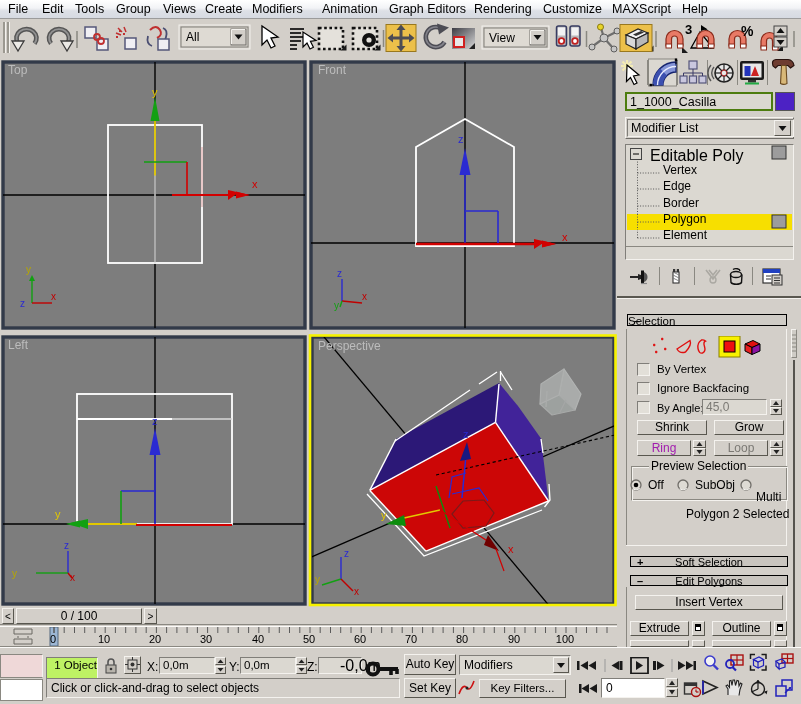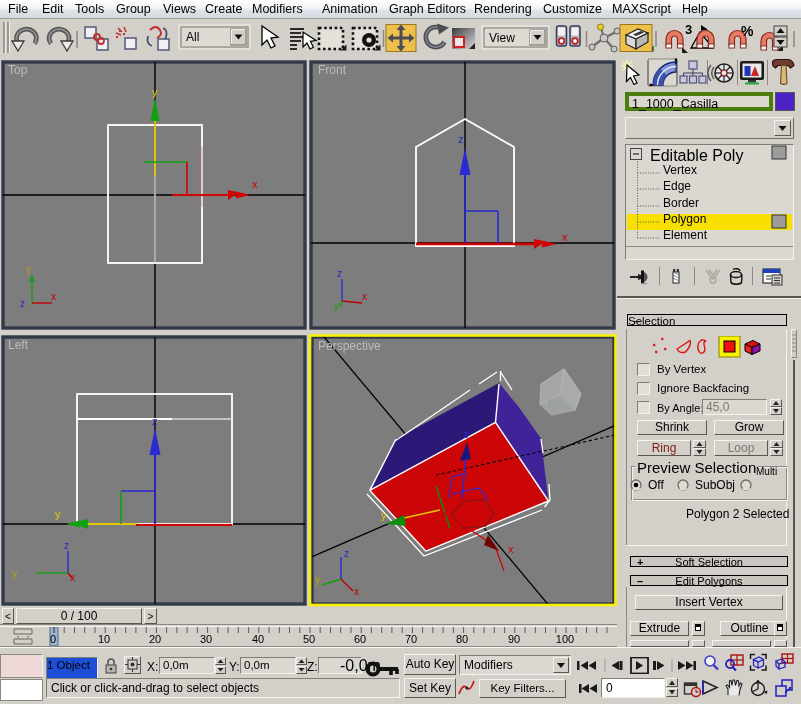--- a/index.html
+++ b/index.html
@@ -466,21 +466,21 @@
         <span class="abs" style="left:499px;top:6px;width:30px;text-align:center;font-size:11px;color:#000;">90</span>
         <span class="abs" style="left:550px;top:6px;width:30px;text-align:center;font-size:11px;color:#000;">100</span>
       </div>
 </div>
 
 <div class="abs" id="statusbar" style="left:0;top:647px;width:801px;height:57px;background:#d3cfc9;border-top:1px solid #fbfaf8;">
 
   <div class="abs" style="left:0;top:6px;width:43px;height:24px;background:#efd8d8;border:1px solid #8a8881;border-right-color:#f4f2ee;"></div>
   <div class="abs" style="left:0;top:31px;width:43px;height:22px;background:#ffffff;border:1px solid #8a8881;"></div>
 
-  <div class="abs sunken" style="left:46px;top:9px;width:52px;height:34px;font-size:11.5px;line-height:15px;text-align:left;background:#1d4ed8;">1 Object</div>
+  <div class="abs sunken" style="left:46px;top:9px;width:52px;height:34px;font-size:11.5px;line-height:15px;text-align:right;background:#bef264;">1 Object</div>
 
   <svg class="abs" style="left:103px;top:9px;" width="16" height="18" viewBox="0 0 16 18">
     <rect x="3" y="8" width="10" height="8" fill="#b8b4ac" stroke="#444" stroke-width="1"></rect>
     <path d="M5 8 v-3 a3 3 0 0 1 6 0 v3" fill="none" stroke="#555" stroke-width="1.6"></path>
     <circle cx="8" cy="12" r="1.3" fill="#333"></circle>
   </svg>
 
   <div class="abs btn" style="left:124px;top:8px;width:17px;height:18px;"></div>
   <svg class="abs" style="left:124px;top:8px;" width="17" height="18" viewBox="0 0 17 18">
     <rect x="4" y="4" width="9" height="9" fill="none" stroke="#333" stroke-width="1"></rect>
@@ -709,24 +709,25 @@
       <rect x="11" y="23" width="8" height="2.5" fill="#333"></rect>
       <rect x="8" y="25.5" width="14" height="2" fill="#22aa44"></rect>
     </g>
 
     <g transform="translate(151,0)">
       <path d="M5 9 q-2 -6 3 -6.5 l12 0 q5 0.5 6 6 l-3.5 2.5 -2.5 -2.5 -10 0 -2.5 2.5 z" fill="#6e3c30" stroke="#27120e" stroke-width="1.2"></path>
       <path d="M13.5 8.5 l4.5 0 1 18 q-3.5 1.8 -6.5 0 z" fill="#d8b878" stroke="#6a4a20" stroke-width="1.1"></path>
     </g>
   </svg>
 
-  <div class="abs" style="left:8px;top:35px;width:148px;height:19px;border:4px solid #4d7c0f;background:#dbd8d1;font-size:12.5px;line-height:17px;padding-left:3px;">1_1000_Casilla</div>
+  <div class="abs" style="left:8px;top:35px;width:148px;height:19px;border:2px solid #4d7c0f;background:#dbd8d1;font-size:12.5px;line-height:17px;padding-left:3px;">1_1000_Casilla</div>
   <div class="abs" style="left:158px;top:35px;width:20px;height:19px;border:1px solid #555;background:#4c22c4;"></div>
 
   <div class="abs raised" style="left:8px;top:60px;width:169px;height:22px;">
+    <div class="abs sunken" style="left:1px;top:1px;width:167px;height:18px;background:#dbd8d1;font-size:12.5px;line-height:17px;padding-left:3px;">Modifier List</div>
     <div class="abs btn" style="right:2px;top:2px;width:17px;height:16px;"></div>
     <svg class="abs" style="right:2px;top:2px;" width="17" height="16" viewBox="0 0 17 16">
           <polygon points="4.5,6 12.5,6 8.5,11" fill="#111"></polygon>
         </svg>
   </div>
 
   <div class="abs sunken" style="left:8px;top:87px;width:169px;height:116px;background:#dbd8d1;">
     <svg class="abs" style="left:0;top:0;" width="167" height="114" viewBox="0 0 167 114">
 
       <g stroke="#555" stroke-width="1" stroke-dasharray="1,1.6">
@@ -847,75 +848,75 @@
   <div class="abs" style="left:153px;top:342px;width:12px;height:16px;">
     <div class="abs btn" style="left:0;top:0;width:12px;height:8px;"></div>
     <div class="abs btn" style="left:0;top:8px;width:12px;height:8px;"></div>
     <svg class="abs" style="left:0;top:0;" width="12" height="16" viewBox="0 0 12 16">
           <polygon points="6,2 9,6 3,6" fill="#222"></polygon>
           <polygon points="6,14 9,10 3,10" fill="#222"></polygon>
         </svg>
   </div>
   <div class="abs btn" style="left:20px;top:363px;width:70px;height:15px;font-size:12px;line-height:13px;">Shrink</div>
   <div class="abs btn" style="left:97px;top:363px;width:70px;height:15px;font-size:12px;line-height:13px;">Grow</div>
-  <div class="abs btn" style="left:20px;top:383px;width:54px;height:16px;font-size:12px;line-height:14px;color:#7f1d1d;">Ring</div>
+  <div class="abs btn" style="left:20px;top:383px;width:54px;height:16px;font-size:12px;line-height:14px;color:#a21caf;">Ring</div>
   <div class="abs" style="left:76px;top:383px;width:13px;height:16px;">
     <div class="abs btn" style="left:0;top:0;width:13px;height:8px;"></div>
     <div class="abs btn" style="left:0;top:8px;width:13px;height:8px;"></div>
     <svg class="abs" style="left:0;top:0;" width="13" height="16" viewBox="0 0 13 16">
           <polygon points="6.5,2 9.5,6 3.5,6" fill="#222"></polygon>
           <polygon points="6.5,14 9.5,10 3.5,10" fill="#222"></polygon>
         </svg>
   </div>
   <div class="abs btn" style="left:97px;top:383px;width:54px;height:16px;font-size:12px;line-height:14px;color:#7b7974;">Loop</div>
   <div class="abs" style="left:153px;top:383px;width:13px;height:16px;">
     <div class="abs btn" style="left:0;top:0;width:13px;height:8px;"></div>
     <div class="abs btn" style="left:0;top:8px;width:13px;height:8px;"></div>
     <svg class="abs" style="left:0;top:0;" width="13" height="16" viewBox="0 0 13 16">
           <polygon points="6.5,2 9.5,6 3.5,6" fill="#222"></polygon>
           <polygon points="6.5,14 9.5,10 3.5,10" fill="#222"></polygon>
         </svg>
   </div>
 
   <div class="abs" style="left:14px;top:409px;width:157px;height:35px;border:1px solid #8a8881;border-right-color:#f4f2ee;border-bottom-color:#f4f2ee;box-shadow:inset 1px 1px 0 #f4f2ee, inset -1px -1px 0 #8a8881;"></div>
-  <span class="abs" style="left:18px;top:402px;font-size:15px;background:#d3cfc9;padding:0 2px;">Preview Selection</span>
+  <span class="abs" style="left:32px;top:402px;font-size:12px;background:#d3cfc9;padding:0 2px;">Preview Selection</span>
   <svg class="abs" style="left:0;top:421px;" width="184" height="14" viewBox="0 0 184 14">
     <g fill="#dedbd4" stroke="#6f6d68" stroke-width="1.3">
       <circle cx="19" cy="7" r="5"></circle>
           <circle cx="66" cy="7" r="5"></circle>
           <circle cx="129" cy="7" r="5"></circle>
     </g>
     <g fill="none" stroke="#f6f4f0" stroke-width="1.3">
       <path d="M15.8 10.5 a 5 5 0 0 0 6.8 -0.4"></path>
           <path d="M62.8 10.5 a 5 5 0 0 0 6.8 -0.4"></path>
           <path d="M125.8 10.5 a 5 5 0 0 0 6.8 -0.4"></path>
     </g>
     <circle cx="19" cy="7" r="2.3" fill="#000"></circle>
   </svg>
   <span class="abs" style="left:31px;top:421px;font-size:12px;">Off</span>
   <span class="abs" style="left:78px;top:421px;font-size:12px;">SubObj</span>
-  <span class="abs" style="left:139px;top:409px;font-size:10px;">Multi</span>
+  <span class="abs" style="left:139px;top:433px;font-size:12px;">Multi</span>
   <span class="abs" style="left:69px;top:450px;font-size:12px;">Polygon 2 Selected</span>
 
   <div class="abs" style="left:13px;top:499px;width:158px;height:11px;border:1.5px solid #000;background:#c9c5bf;">
     <span class="abs" style="left:6px;top:0px;font-size:11px;font-weight:bold;line-height:11px;">+</span>
     <div class="abs" style="left:0;top:0;width:100%;text-align:center;font-size:11px;line-height:11px;">Soft Selection</div>
   </div>
 
   <div class="abs" style="left:13px;top:518px;width:158px;height:11px;border:1.5px solid #000;background:#c9c5bf;">
     <span class="abs" style="left:6px;top:0px;font-size:11px;font-weight:bold;line-height:11px;">–</span>
     <div class="abs" style="left:0;top:0;width:100%;text-align:center;font-size:11px;line-height:11px;">Edit Polygons</div>
   </div>
   <div class="abs" style="left:9px;top:530px;width:1px;height:60px;background:#8a8881;"></div>
   <div class="abs" style="left:169px;top:530px;width:1px;height:60px;background:#f4f2ee;"></div>
   <div class="abs btn" style="left:18px;top:538px;width:148px;height:15px;font-size:12px;line-height:13px;">Insert Vertex</div>
   <div class="abs btn" style="left:13px;top:564px;width:59px;height:15px;font-size:12px;line-height:13px;">Extrude</div>
   <div class="abs btn" style="left:75px;top:564px;width:13px;height:15px;"></div>
   <div class="abs" style="left:78px;top:567px;width:6px;height:7px;border:1px solid #000;border-top:3px solid #000;background:#fff;"></div>
-  <div class="abs btn" style="left:95px;top:564px;width:59px;height:15px;font-size:12px;line-height:13px;margin-left:8px;">Outline</div>
+  <div class="abs btn" style="left:95px;top:564px;width:59px;height:15px;font-size:12px;line-height:13px;">Outline</div>
   <div class="abs btn" style="left:157px;top:564px;width:13px;height:15px;"></div>
   <div class="abs" style="left:160px;top:567px;width:6px;height:7px;border:1px solid #000;border-top:3px solid #000;background:#fff;"></div>
 
   <div class="abs btn" style="left:13px;top:583px;width:59px;height:7px;"></div>
   <div class="abs btn" style="left:75px;top:583px;width:13px;height:7px;"></div>
   <div class="abs btn" style="left:95px;top:583px;width:59px;height:7px;"></div>
   <div class="abs btn" style="left:157px;top:583px;width:13px;height:7px;"></div>
 
   <div class="abs" style="left:174px;top:272px;width:6px;height:29px;background:#cfccc6;border:1px solid #8a8881;border-top-color:#f4f2ee;border-left-color:#f4f2ee;"></div>
   <svg class="abs" style="left:174px;top:272px;" width="8" height="29" viewBox="0 0 8 29">

